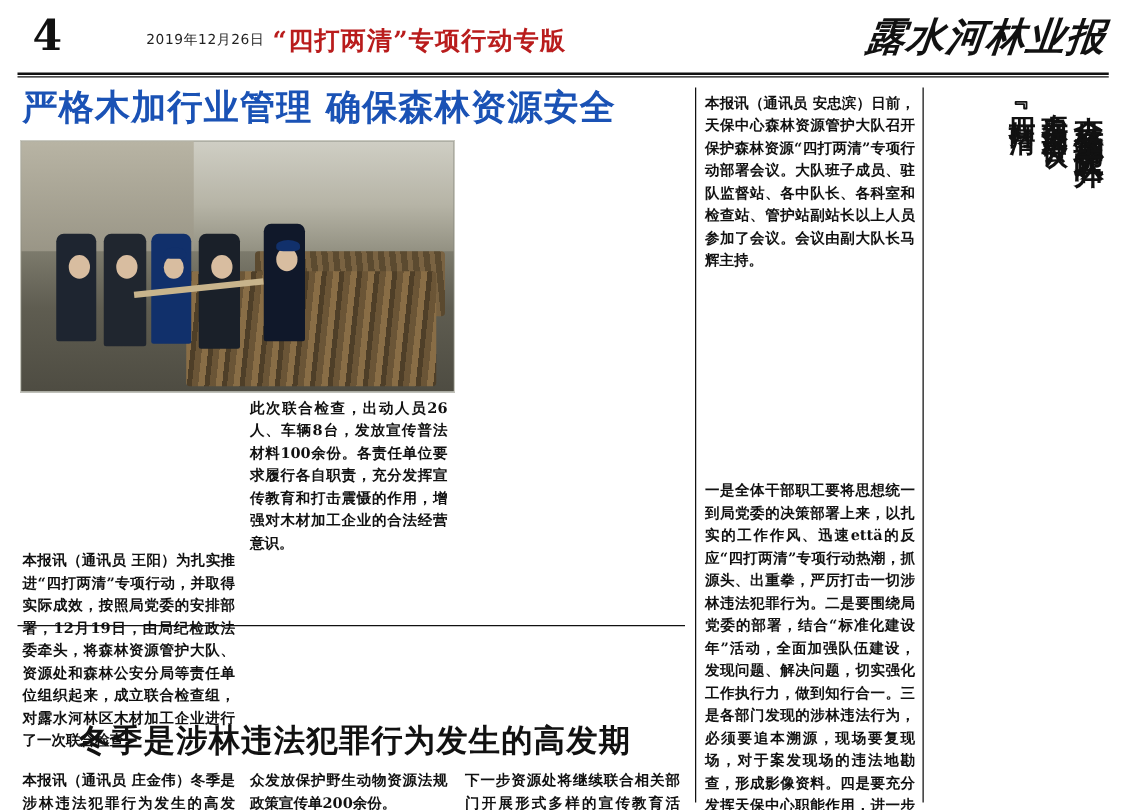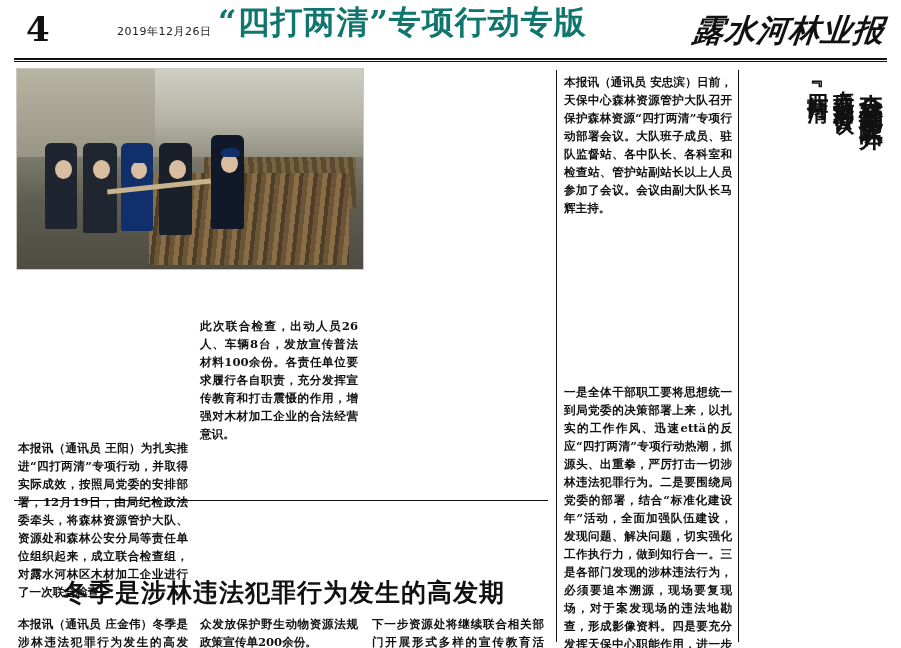--- a/index.html
+++ b/index.html
@@ -47,26 +47,26 @@
     top: 24px;
     font-size: 11px;
     color: #222;
     letter-spacing: 0.5px;
     font-family: "DejaVu Sans", "Liberation Sans", sans-serif;
     margin-left: 43px;
   }
   .special-title {
     position: absolute;
     left: 218px;
-    top: 1px;
-    font-family: "DejaVu Serif", "Liberation Serif", serif;
-    font-size: 32px;
+    top: 19px;
+    font-family: "DejaVu Serif", "Liberation Serif", serif;
+    font-size: 20px;
     font-weight: bold;
     letter-spacing: 1px;
-    color: #0f766e;
+    color: #b91c1c;
     white-space: nowrap;
   }
   .paper-name {
     position: absolute;
     right: 16px;
     top: 8px;
     width: 252px;
     height: 44px;
     font-family: "DejaVu Serif", "Liberation Serif", serif;
     font-size: 31px;
@@ -307,20 +307,21 @@
     <div class="page-number">4</div>
     <div class="issue-date">2019年12月26日</div>
     <div class="special-title">“四打两清”专项行动专版</div>
     <div class="paper-name">露水河林业报</div>
   </div>
   <div class="masthead-rule"></div>
   <div class="masthead-rule2"></div>
 
   <div class="col-left">
 
+    <div class="headline-1">严格木加行业管理 确保森林资源安全</div>
 
     <div class="photo">
       <div class="sky"></div>
       <div class="wall"></div>
       <div class="ground"></div>
       <div class="logpile2"></div>
       <div class="logpile"></div>
 
       <div class="person" style="left:8%;width:32px;height:86px;bottom:20%;"></div>
       <div class="head" style="left:11%;width:17px;height:19px;bottom:45%;"></div>

